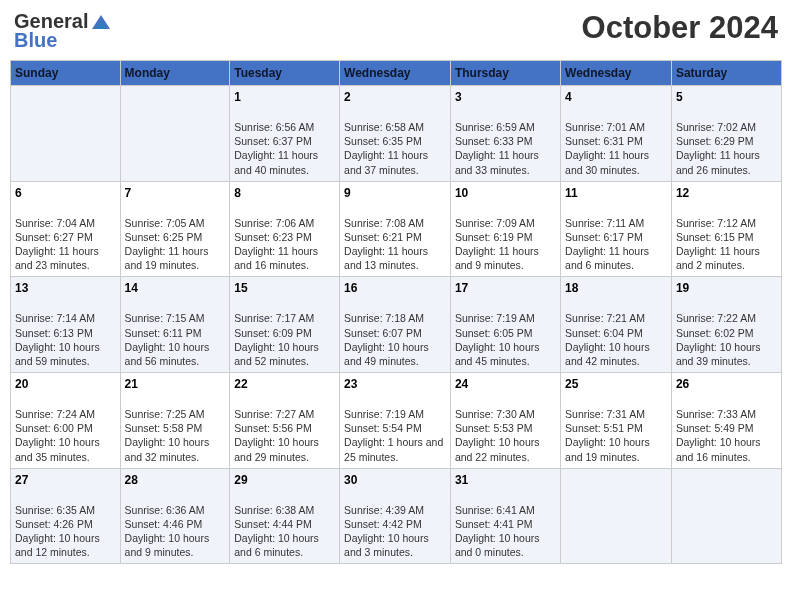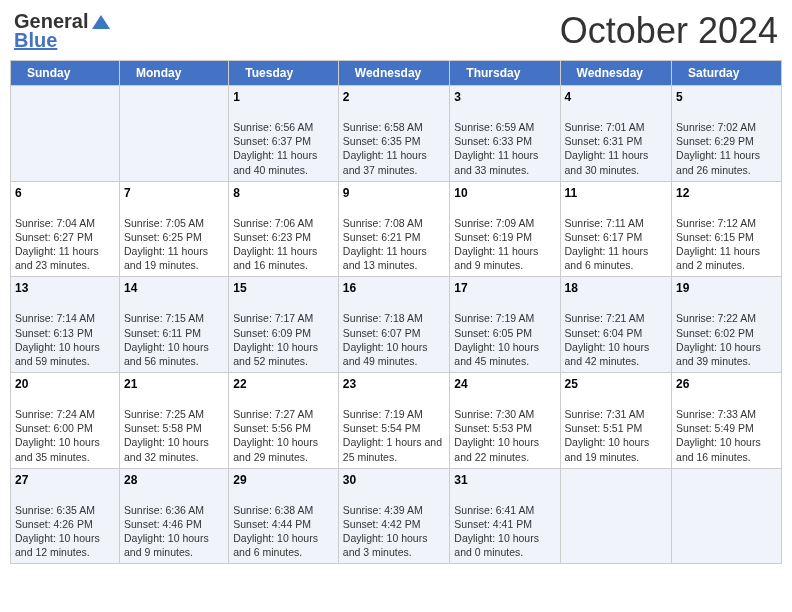--- a/index.html
+++ b/index.html
@@ -23,37 +23,37 @@
       align-items: flex-start;
     }
     .logo-text {
       display: flex;
       align-items: center;
     }
     .title-block {
       text-align: right;
     }
     .month-title {
-      font-size: 36px;
+      font-size: 31px;
       color: #333;
-      font-weight: normal;
+      font-weight: bold;
     }
     .subtitle {
       font-size: 15px;
       color: #555;
     }
     .calendar {
       width: 100%;
       border-collapse: collapse;
       font-size: 11px;
     }
     .calendar th {
       background-color: #4472c4;
-      color: #ffffff;
-      padding: 5px 16px;
+      color: #0f172a;
+      padding: 5px 4px;
       text-align: left;
       font-size: 12px;
       font-weight: bold;
       border: 1px solid #ccc;
     }
     .calendar td {
       border: 1px solid #ccc;
       vertical-align: top;
       padding: 4px 4px;
       width: 113px;
@@ -87,21 +87,21 @@
 
 <div class="header">
   <div class="logo">
     <div class="logo-text">
       <span style="font-size:20px;font-weight:bold;color:#333;">General</span>
       <svg width="22" height="18" viewBox="0 0 22 18" style="margin-left:2px;">
         <polygon points="2,16 11,2 20,16" fill="#4472c4"></polygon>
         <polygon points="6,16 11,8 16,16" fill="#2d7fbd"></polygon>
       </svg>
     </div>
-    <span style="font-size:20px;font-weight:bold;color:#4472c4;margin-top:-4px;text-decoration:underline;">Blue</span>
+    <span style="font-size:20px;font-weight:bold;color:#4472c4;margin-top:-4px;">Blue</span>
   </div>
   <div class="title-block">
     <div class="month-title">October 2024</div>
   </div>
 </div>
 
 <table class="calendar">
   <thead>
     <tr>
       <th>Sunday</th>

